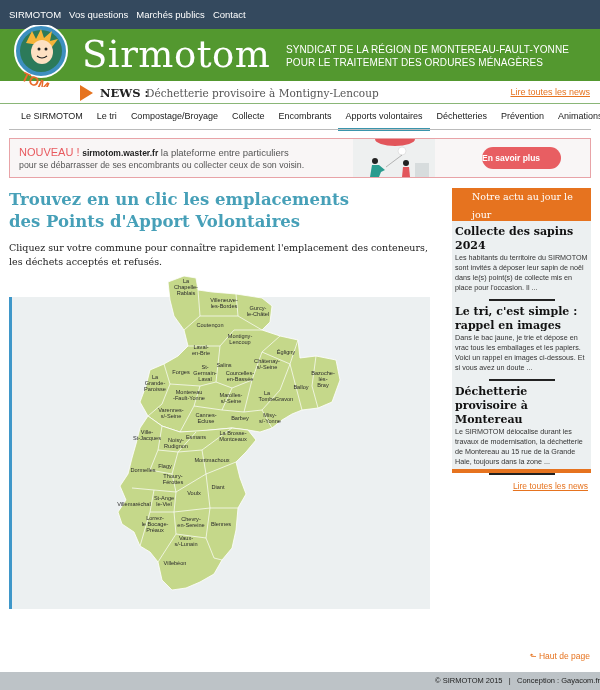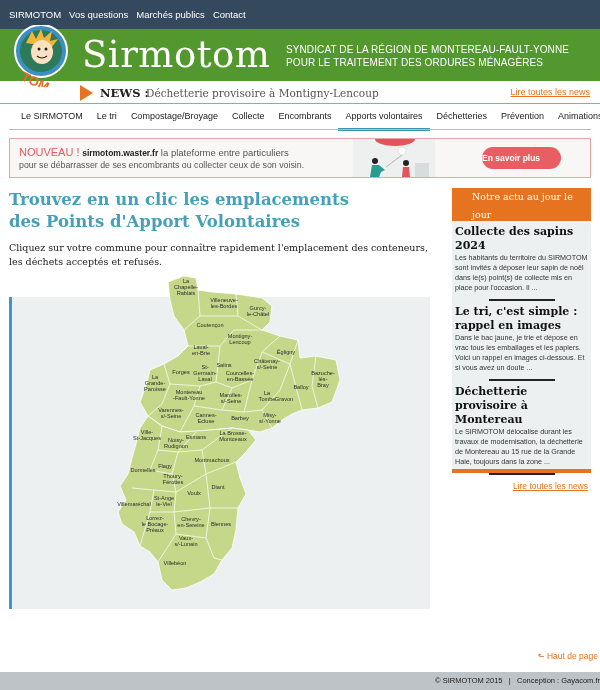--- a/index.html
+++ b/index.html
@@ -30,21 +30,21 @@
 .intro{position:absolute;left:9px;top:241px;font-family:"DejaVu Serif",serif;font-size:9.5px;line-height:14px;width:430px;color:#222}
 .mapbox{position:absolute;left:9px;top:297px;width:421px;height:312px;background:#ecf0f1;border-left:3px solid #3f97c9}
 .mapsvg{position:absolute;left:0;top:270px;width:450px;height:340px}
 .side{position:absolute;left:452px;top:188px;width:139px;height:285px;background:#ecf0f1;border-bottom:4px solid #e6731f}
 .side .head{height:33px;background:#e6731f;color:#fff;font-family:"DejaVu Serif",serif;font-weight:normal;font-size:9.5px;line-height:18px;padding-left:20px}
 .side .art{padding:0 3px}
 .side .art h3{font-family:"DejaVu Serif",serif;font-weight:bold;font-size:11px;line-height:14px;margin-top:4px;color:#111}
 .side .art p{font-size:7.2px;line-height:10px;color:#333}
 .side .sep{width:66px;height:2px;background:#222;margin:6px auto 4px}
 .side .all{text-align:right;padding-right:3px;font-size:8.5px;color:#e6731f;text-decoration:underline;margin-top:6px}
-.hautpage{position:absolute;right:2px;top:651px;font-size:8.5px;color:#e6731f}
+.hautpage{position:absolute;right:10px;top:651px;font-size:8.5px;color:#e6731f}
 .footer{position:absolute;left:0;bottom:0;width:600px;height:18px;background:#bdc3c7;text-align:right;font-size:7.5px;line-height:18px;color:#222}
 .tl{font-family:"Liberation Sans",sans-serif;font-size:5.6px;fill:#2b2b2b;text-anchor:middle}
 </style>
 </head>
 <body>
 
 <div class="topbar">
   <a>SIRMOTOM</a>
   <a>Vos questions</a>
   <a>Marchés publics</a>

